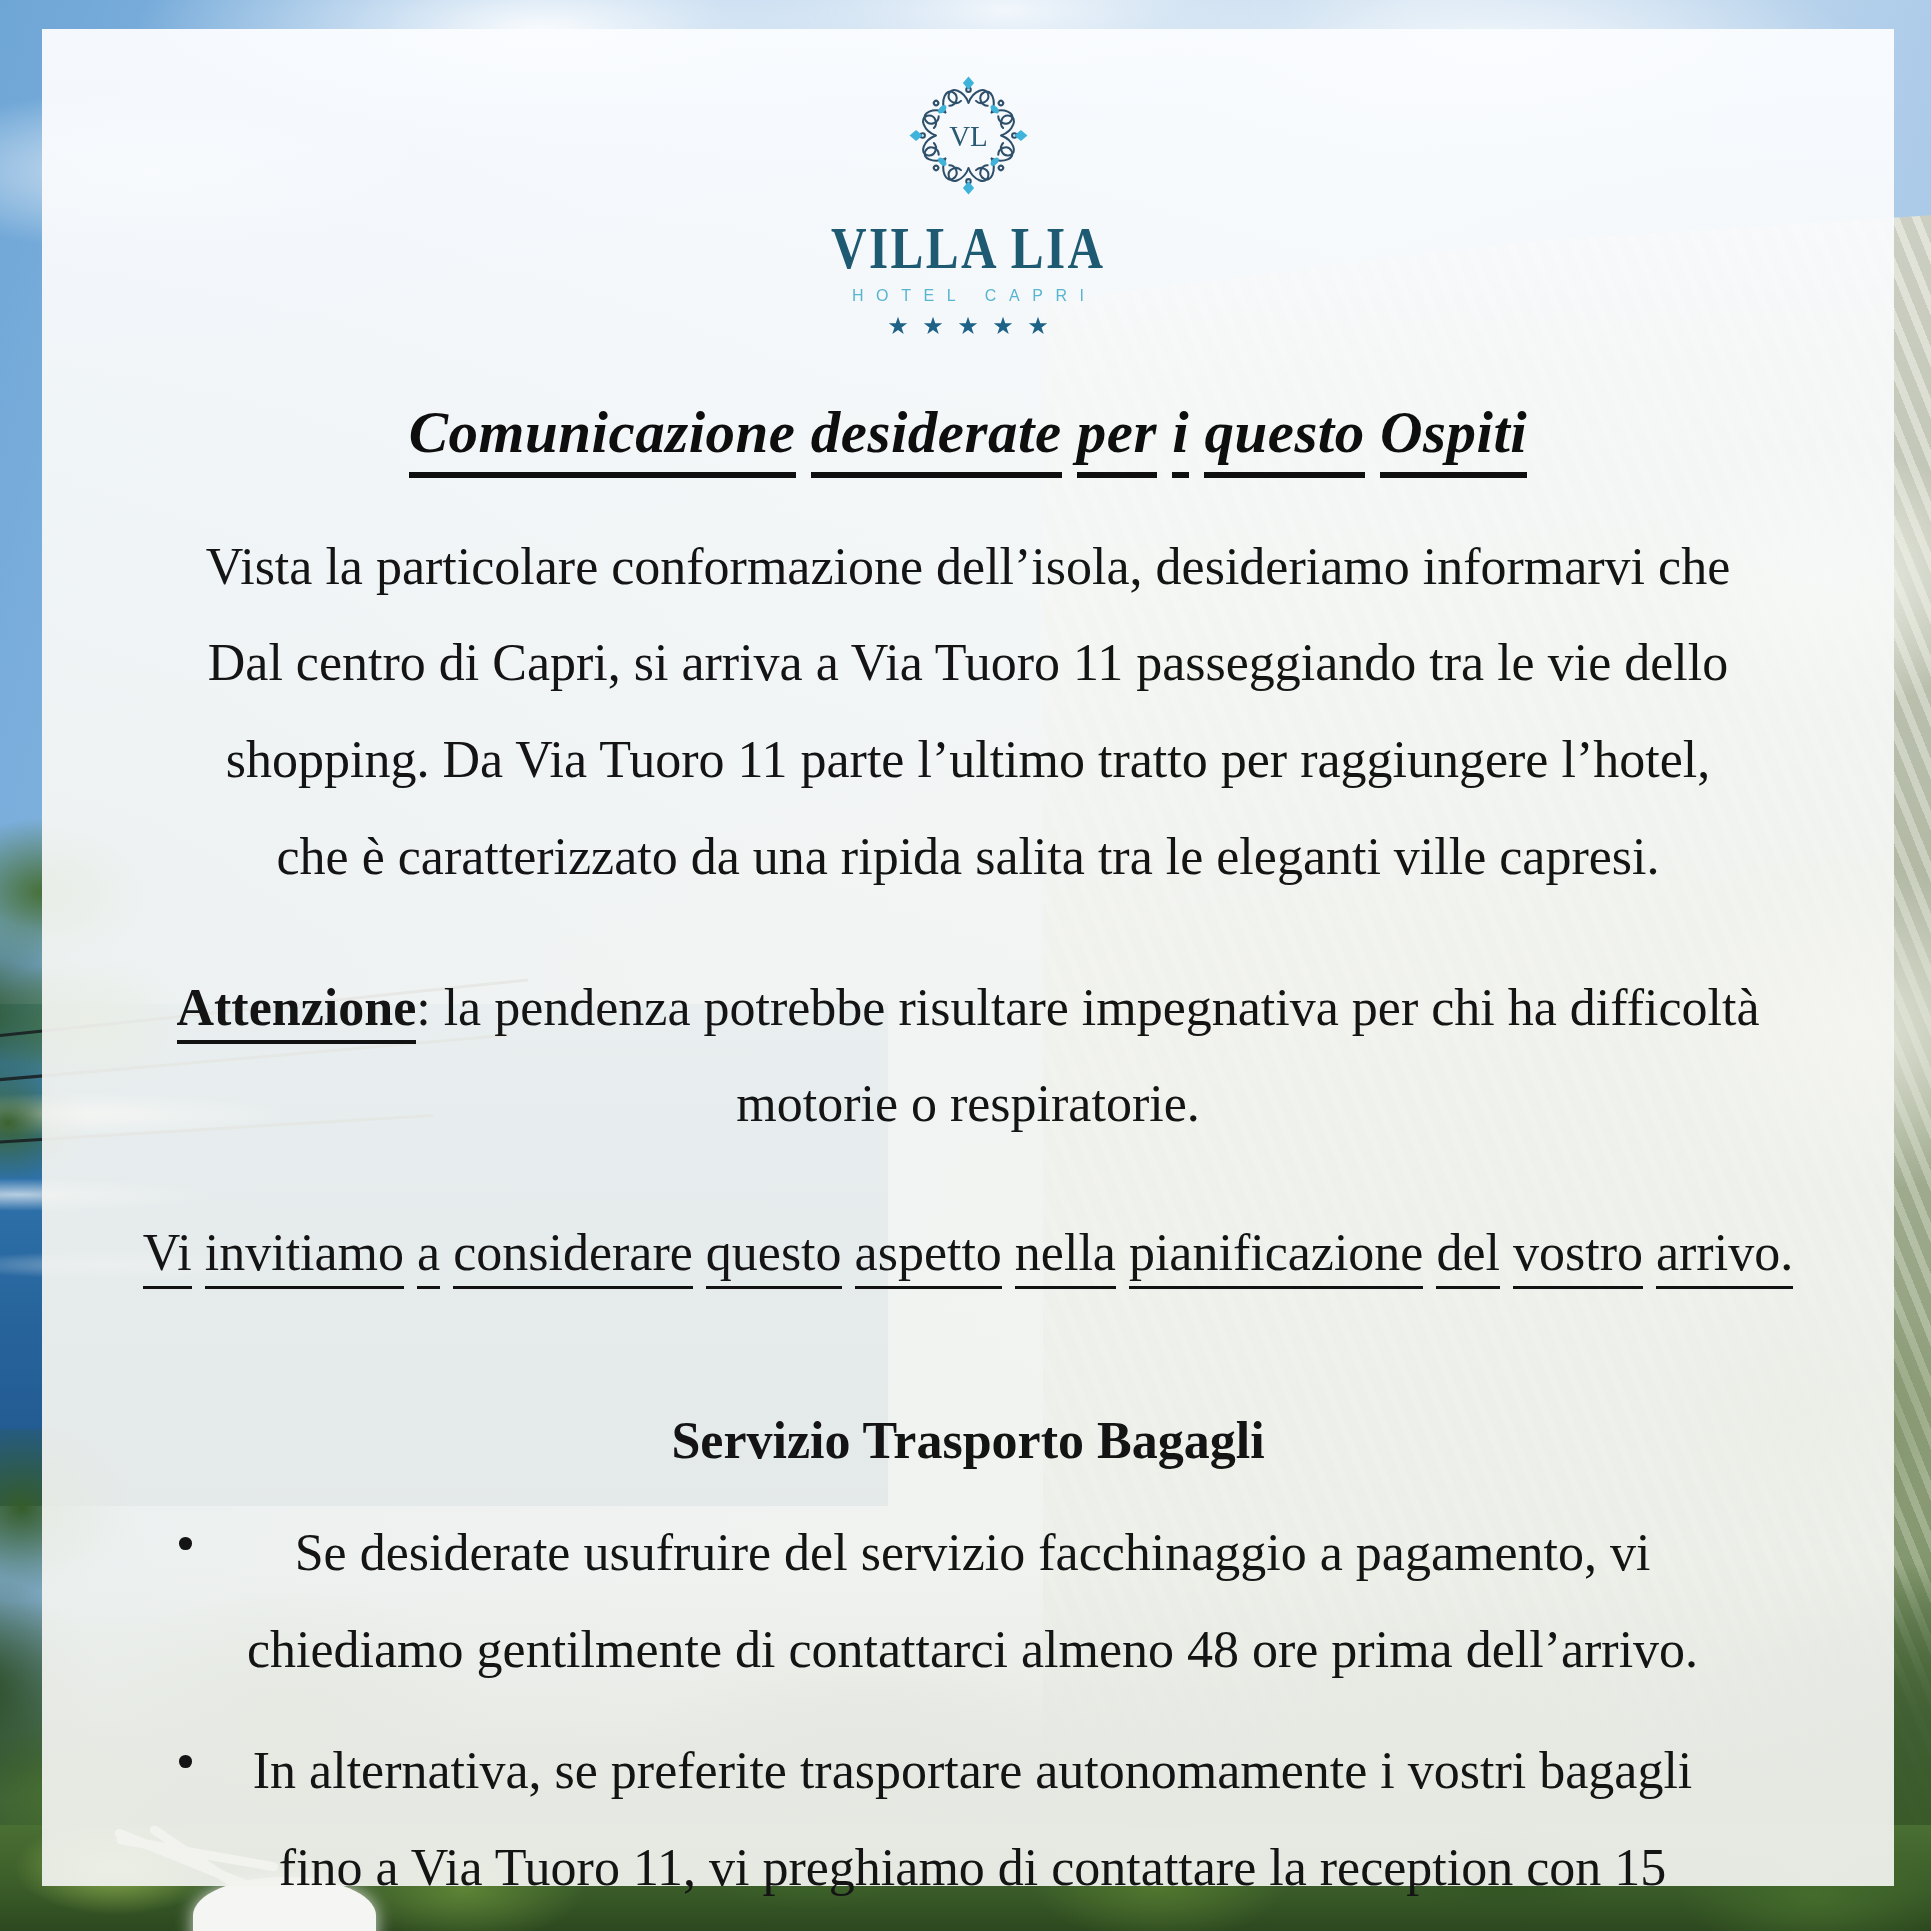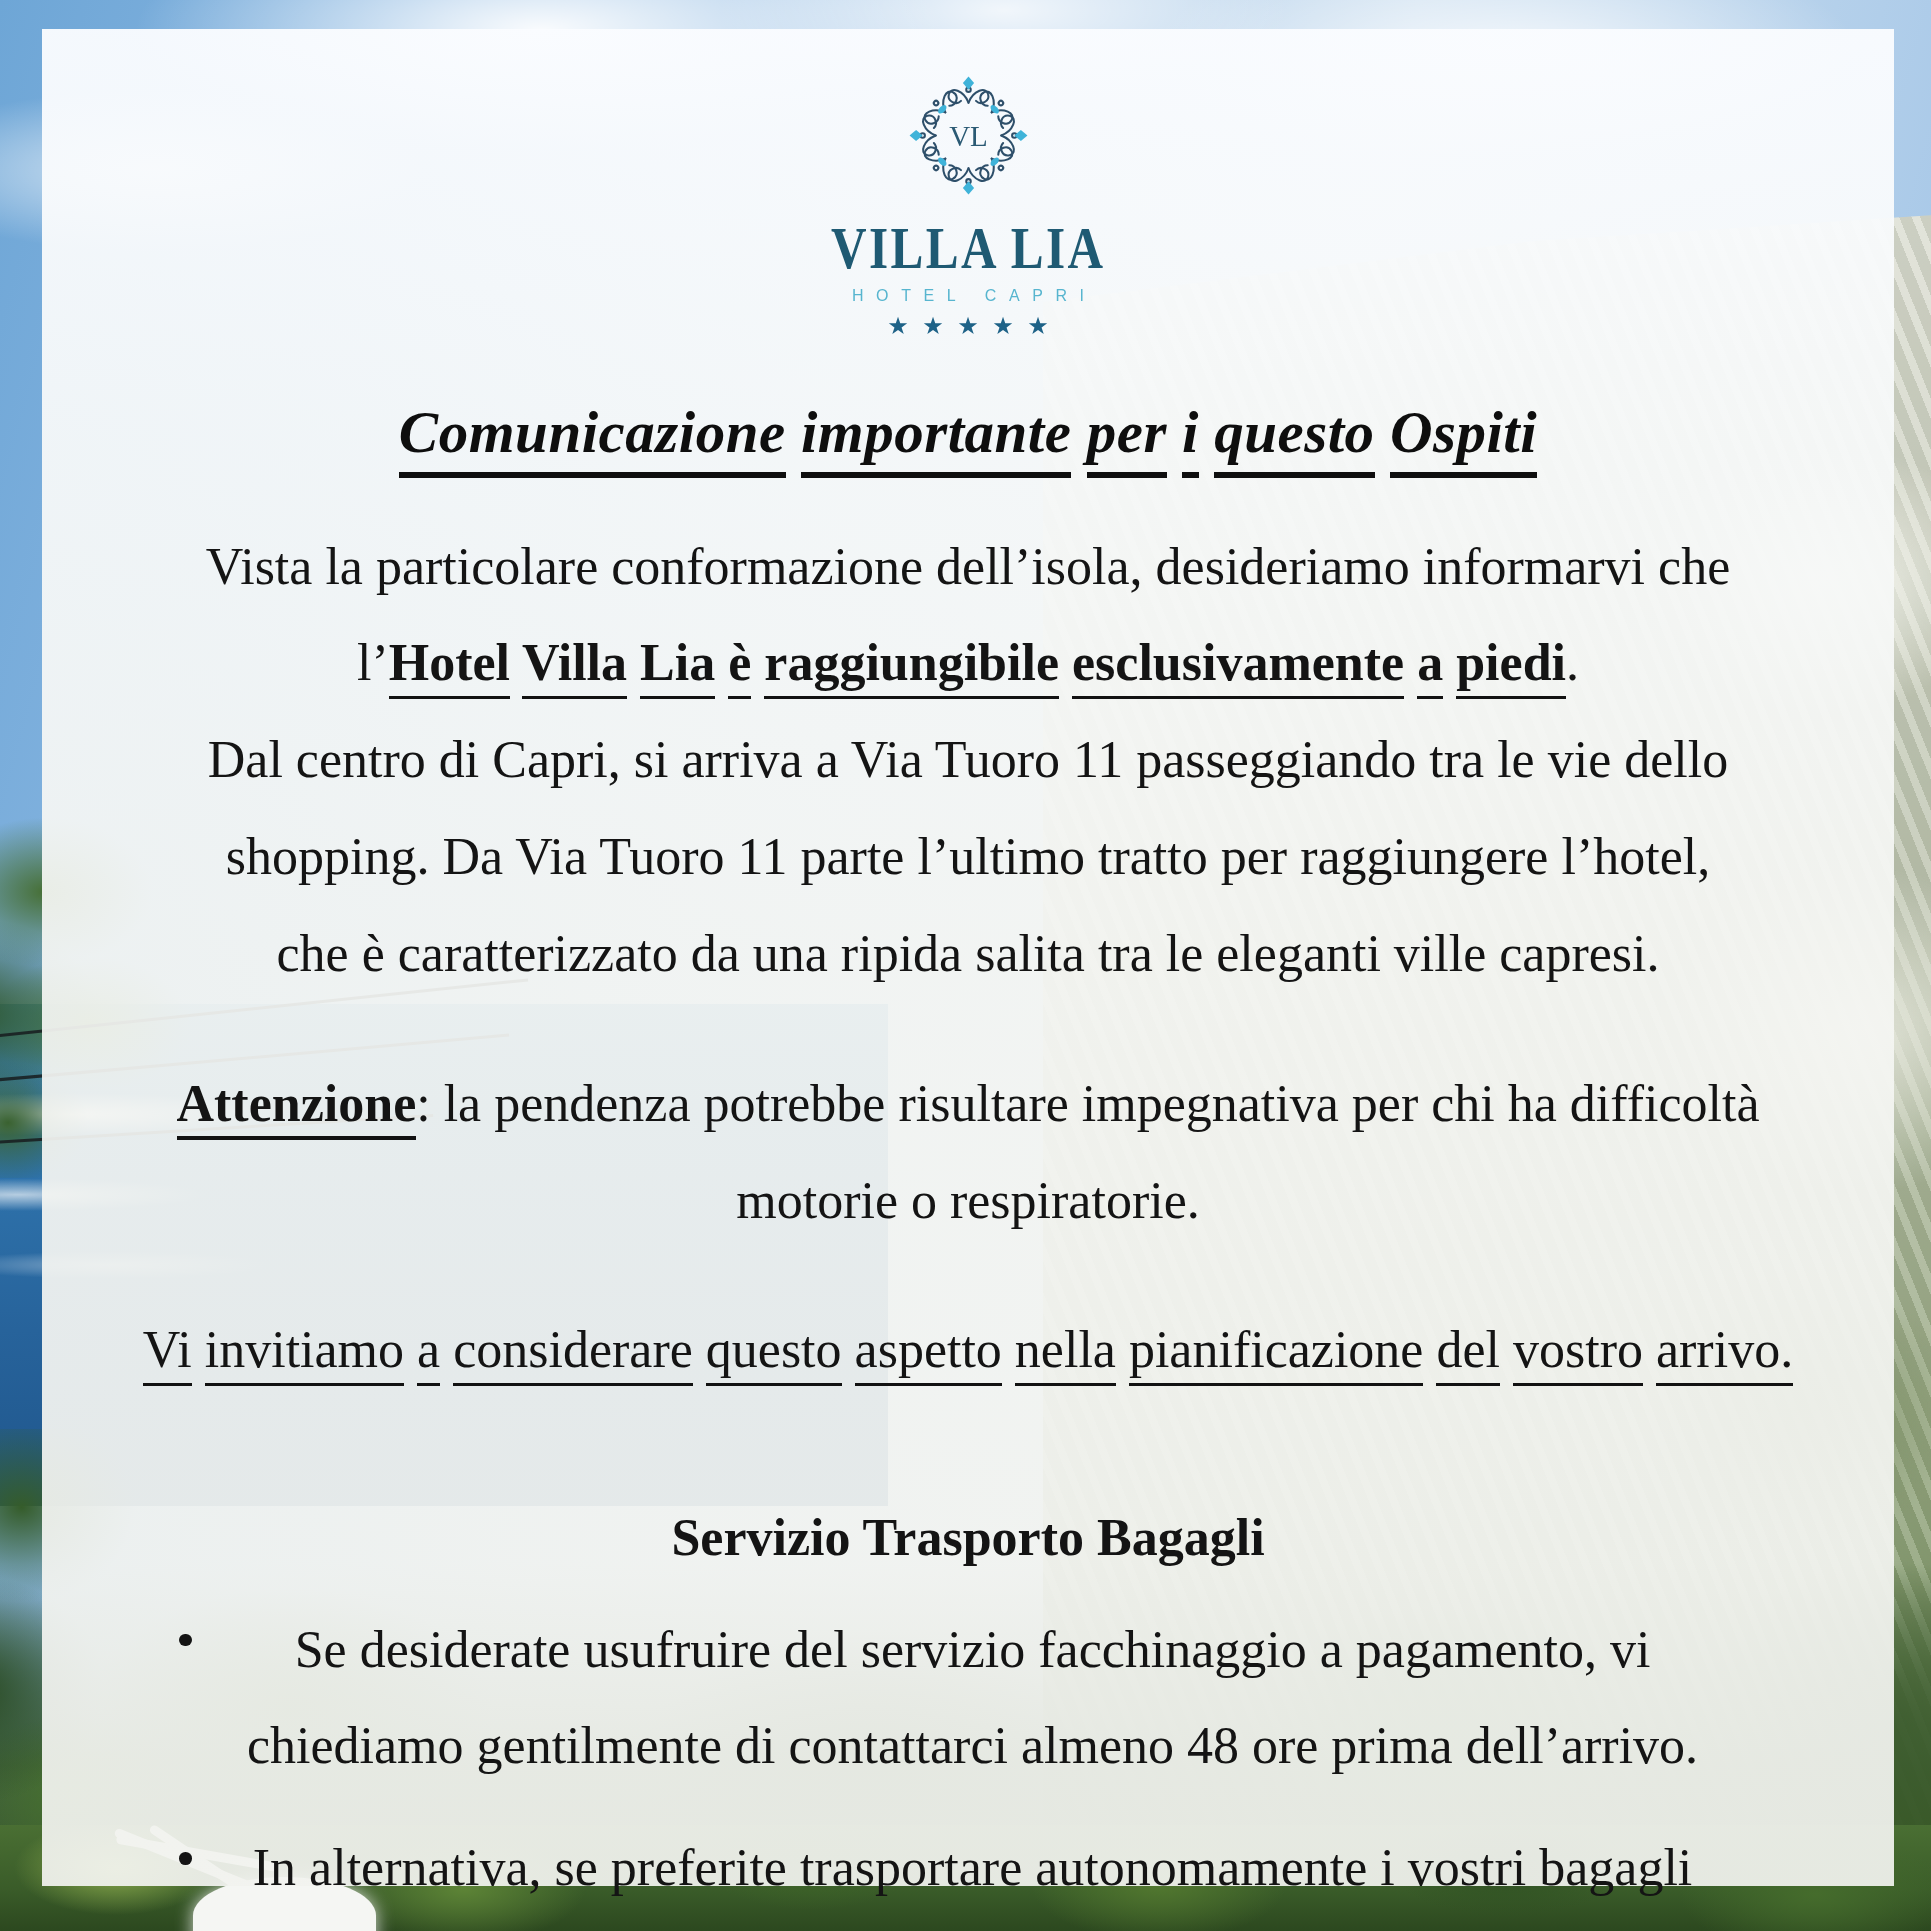--- a/index.html
+++ b/index.html
@@ -199,27 +199,24 @@
         <text x="70" y="81" text-anchor="middle" font-family="Liberation Serif, serif" font-size="31" fill="#2b5a74">VL</text>
       </svg>
 
       <div class="hotel-name-wrap">
         <span class="hotel-name">VILLA LIA</span>
       </div>
       <div class="hotel-sub">HOTEL CAPRI</div>
       <div class="stars">★★★★★</div>
     </div>
 
-    <h1 class="notice-title"><span class="uw">Comunicazione</span> <span class="uw">importante</span> <span class="uw">per</span> <span class="uw">i</span> <span class="uw">questo</span> <span class="uw">Ospiti</span></h1>
+    <h1 class="notice-title"><span class="uw">Comunicazione</span> <span class="uw">desiderate</span> <span class="uw">per</span> <span class="uw">i</span> <span class="uw">questo</span> <span class="uw">Ospiti</span></h1>
 
     <div class="bodytxt p-intro">
       <div>Vista la particolare conformazione dell’isola, desideriamo informarvi che</div>
-      <div>
-        <span>l’</span><span class="bold"><span class="uw">Hotel</span> <span class="uw">Villa</span> <span class="uw">Lia</span> <span class="uw">è</span> <span class="uw">raggiungibile</span> <span class="uw">esclusivamente</span> <span class="uw">a</span> <span class="uw">piedi</span></span><span>.</span>
-      </div>
       <div>Dal centro di Capri, si arriva a Via Tuoro 11 passeggiando tra le vie dello</div>
       <div>shopping. Da Via Tuoro 11 parte l’ultimo tratto per raggiungere l’hotel,</div>
       <div>che è caratterizzato da una ripida salita tra le eleganti ville capresi.</div>
     </div>
 
     <div class="bodytxt p-attention">
       <div>
         <span class="bold att-label">Attenzione</span><span>: la pendenza potrebbe risultare impegnativa per chi ha difficoltà</span>
       </div>
       <div>motorie o respiratorie.</div>

